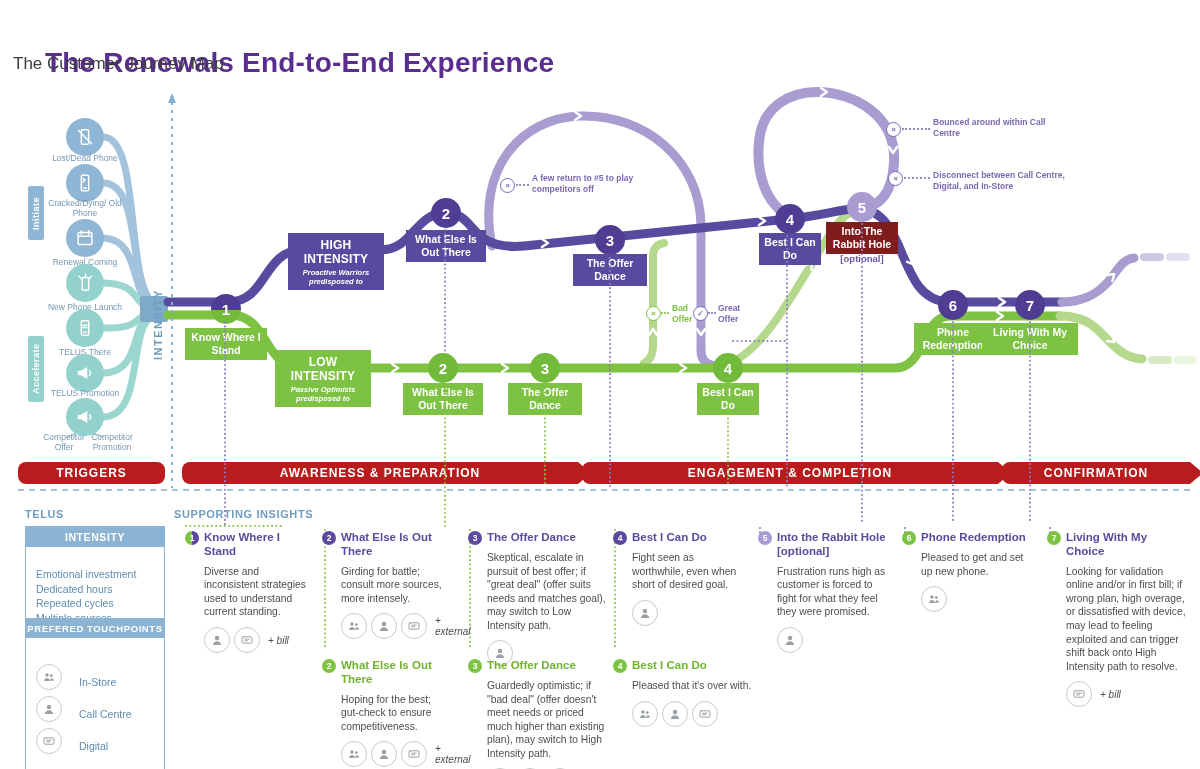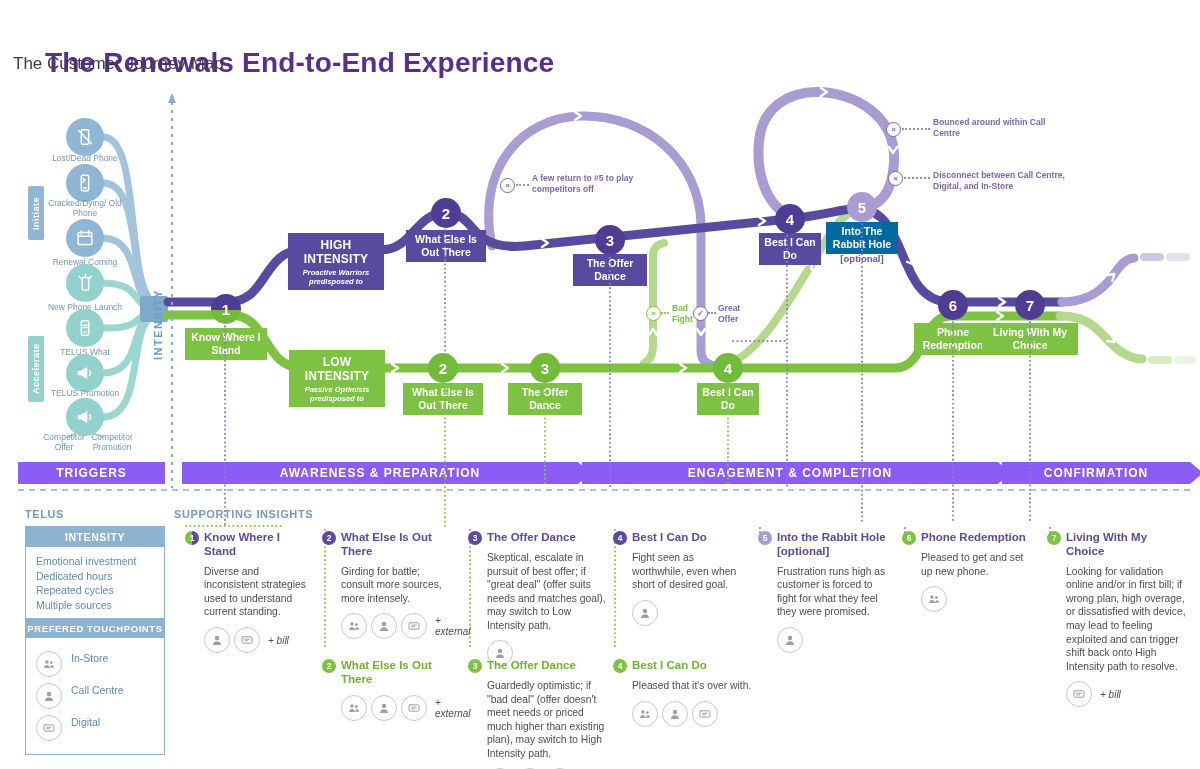--- a/index.html
+++ b/index.html
@@ -20,48 +20,48 @@
   .vgroup.blue{background:#8fb6d4;} .vgroup.teal{background:#93d2cc;}
   .axis-label{color:#6f9dc0;font-size:11px;font-weight:bold;letter-spacing:1.5px;
           writing-mode:vertical-rl;transform:rotate(180deg);}
   
   .ibox{width:92px;text-align:center;color:#fff;padding:5px 2px 4px;}
   .ibox .bt{font-size:12px;font-weight:bold;letter-spacing:.2px;}
   .ibox .bs{font-size:7.5px;font-style:italic;font-weight:bold;line-height:1.2;margin-top:2px;}
   .ibox.hi{background:#584a9e;} .ibox.lo{background:#7dc242;}
   .tag{color:#fff;font-size:10.5px;font-weight:bold;text-align:center;line-height:1.25;
        padding:3px 5px;transform:translateX(-50%);}
-  .tag.hi{background:#584a9e;} .tag.lo{background:#7dc242;} .tag.lp{background:#0369a1;}
+  .tag.hi{background:#584a9e;} .tag.lo{background:#7dc242;} .tag.lp{background:#7f1d1d;}
   .scir{width:30px;height:30px;border-radius:50%;color:#fff;font-size:15px;font-weight:bold;
         display:flex;align-items:center;justify-content:center;transform:translate(-50%,-50%);}
   .scir.hi{background:#4e3d92;} .scir.lo{background:#72ba3a;} .scir.lp{background:#a89cd1;}
   .scir.split{background:linear-gradient(180deg,#4e3d92 52%,#72ba3a 52%);}
   .optional{color:#6a55a8;font-size:9.5px;font-weight:bold;transform:translateX(-50%);}
   .anno{font-size:8.5px;font-weight:bold;line-height:1.3;}
   .anno.pu{color:#7c68b2;} .anno.gr{color:#7cbf42;}
   .xo{width:13px;height:13px;border-radius:50%;display:flex;align-items:center;justify-content:center;
       font-size:8px;font-weight:bold;background:#fff;}
   .xo.pu{border:1.5px solid #7c68b2;color:#7c68b2;} .xo.gr{border:1.5px solid #7cbf42;color:#7cbf42;}
   .leader{border-top:2px dotted #9b8cc4;height:0;}
   .leader.gr{border-top-color:#9ccc65;}
   
-  .pbar{height:22px;background:#8b5cf6;color:#fff;font-size:12px;font-weight:bold;letter-spacing:1px;
-        display:flex;align-items:center;justify-content:center;}
+  .pbar{height:22px;background:#b91c1c;color:#fff;font-size:12px;font-weight:bold;letter-spacing:1px;
+        display:flex;align-items:center;justify-content:center;border-radius:8px;}
   .pbar.arrow{clip-path:polygon(0 0,calc(100% - 13px) 0,100% 50%,calc(100% - 13px) 100%,0 100%);
         padding-right:13px;}
   
   .sechead{font-size:11px;font-weight:bold;letter-spacing:.6px;color:#6f9dc0;}
   .lbox{border:1px solid #8cb3d1;background:#fff;}
   .lbox .lhead{background:#8cb3d1;color:#fff;font-size:10.5px;font-weight:bold;letter-spacing:.6px;
         text-align:center;padding:4px 0;}
-  .lbox .lbody{padding:7px 10px;font-size:10.5px;color:#5f8cb0;line-height:1.4;}
+  .lbox .lbody{padding:20px 10px;font-size:10.5px;color:#5f8cb0;line-height:1.4;}
   .tp{width:24px;height:24px;border-radius:50%;border:1px solid #c6cacc;background:#fff;
       display:inline-flex;align-items:center;justify-content:center;color:#9aa0a3;flex:none;}
   .tp svg{width:14px;height:14px;}
-  .lrow{display:flex;align-items:flex-start;gap:9px;margin:6px 0;}
+  .lrow{display:flex;align-items:flex-end;gap:17px;margin:6px 0;}
   
   .insight{position:absolute;}
   .ins-head{display:flex;align-items:flex-start;gap:5px;}
   .num{width:14px;height:14px;border-radius:50%;color:#fff;font-size:8.5px;font-weight:bold;
        display:flex;align-items:center;justify-content:center;flex:none;margin-top:1px;}
   .num.pu{background:#5b4a9e;} .num.gr{background:#7dc242;} .num.lp{background:#a89cd1;}
   .num.split{background:linear-gradient(90deg,#7dc242 50%,#5b4a9e 50%);}
   .ins-head h3{margin:0;font-size:11.5px;line-height:1.25;}
   .ins-head h3.pu{color:#5b4a9e;} .ins-head h3.gr{color:#6fb42c;}
   .insight p{margin:6px 0 0 19px;font-size:10.3px;color:#4d4d4d;line-height:1.32;}
@@ -175,21 +175,21 @@
       </svg>
   </div>
   <div class="abs tlabel" style="left:35px;top:303px">New Phone Launch</div>
 
   <div class="abs tcir teal" style="left:66px;top:309px">
     <svg width="22" height="22" viewBox="0 0 24 24">
         <rect class="tw" x="8" y="4" width="8" height="16" rx="1.5"></rect>
         <path class="tw" d="M10,9 h4 M10,11.5 h4 M10.5,16.5 h3"></path>
       </svg>
   </div>
-  <div class="abs tlabel" style="left:35px;top:348px">TELUS What</div>
+  <div class="abs tlabel" style="left:35px;top:348px">TELUS There</div>
 
   <div class="abs tcir teal" style="left:66px;top:354px">
     <svg width="22" height="22" viewBox="0 0 24 24">
         <path class="twf" d="M14.5,5.5 v13 l-7,-4 H5.5 a1.5,1.5 0 0 1 -1.5,-1.5 v-2 a1.5,1.5 0 0 1 1.5,-1.5 h2 z"></path>
         <path class="tw" d="M17,9.5 a3.5,3.5 0 0 1 0,5"></path>
       </svg>
   </div>
   <div class="abs tlabel" style="left:35px;top:389px">TELUS Promotion</div>
 
   <div class="abs tcir teal" style="left:66px;top:398px">
@@ -200,21 +200,21 @@
   </div>
   <div class="abs tlabel" style="left:36px;top:433px;width:56px">Competitor Offer</div>
   <div class="abs tlabel" style="left:80px;top:433px;width:64px">Competitor Promotion</div>
 
   <div class="abs axis-label" style="left:152px;top:268px;height:92px">INTENSITY</div>
 
   <div class="abs ibox hi" style="left:288px;top:233px">
     <div class="bt">HIGH INTENSITY</div>
     <div class="bs">Proactive Warriors predisposed to</div>
   </div>
-  <div class="abs ibox lo" style="left:289px;top:350px">
+  <div class="abs ibox lo" style="left:275px;top:350px">
     <div class="bt">LOW INTENSITY</div>
     <div class="bs">Passive Optimists predisposed to</div>
   </div>
 
   <div class="abs scir split" style="left:226px;top:309px">1</div>
   <div class="abs scir hi" style="left:446px;top:213px">2</div>
   <div class="abs scir hi" style="left:610px;top:240px">3</div>
   <div class="abs scir hi" style="left:790px;top:219px">4</div>
   <div class="abs scir lp" style="left:862px;top:207px">5</div>
   <div class="abs scir hi" style="left:953px;top:305px">6</div>
@@ -234,21 +234,21 @@
   <div class="abs tag lo" style="left:443px;top:383px;width:70px">What Else Is Out There</div>
   <div class="abs tag lo" style="left:545px;top:383px;width:64px">The Offer Dance</div>
   <div class="abs tag lo" style="left:728px;top:383px;width:52px">Best I Can Do</div>
 
   <span class="abs xo pu" style="left:500px;top:178px">×</span>
   <span class="abs leader" style="left:516px;top:184px;width:13px"></span>
   <div class="abs anno pu" style="left:532px;top:173px;width:122px">A few return to #5 to play competitors off</div>
 
   <span class="abs xo gr" style="left:646px;top:306px">×</span>
   <span class="abs leader gr" style="left:661px;top:312px;width:8px"></span>
-  <div class="abs anno gr" style="left:672px;top:303px;width:32px">Bad Fight</div>
+  <div class="abs anno gr" style="left:672px;top:303px;width:32px">Bad Offer</div>
 
   <span class="abs xo pu" style="left:693px;top:306px">✓</span>
   <span class="abs leader" style="left:708px;top:312px;width:8px"></span>
   <div class="abs anno pu" style="left:718px;top:303px;width:38px">Great Offer</div>
 
   <span class="abs xo pu" style="left:886px;top:122px">×</span>
   <span class="abs leader" style="left:902px;top:128px;width:28px"></span>
   <div class="abs anno pu" style="left:933px;top:117px;width:120px">Bounced around within Call Centre</div>
 
   <span class="abs xo pu" style="left:888px;top:171px">×</span>
@@ -474,20 +474,21 @@
         </span>
       <em>+ bill</em>
     </div>
   </div>
 
   <div class="insight" style="left:322px;top:658px;width:128px">
     <div class="ins-head">
         <span class="num gr">2</span>
         <h3 class="gr">What Else Is Out There</h3>
       </div>
+    <p>Hoping for the best; gut-check to ensure competitiveness.</p>
     <div class="tps">
       <span class="tp">
           <svg viewBox="0 0 24 24">
             <circle class="glf" cx="8.5" cy="8.5" r="3"></circle>
             <circle class="glf" cx="16" cy="9.5" r="2.4"></circle>
             <path class="glf" d="M3.5,19 c0.4,-3.6 2.6,-5.2 5,-5.2 s4.6,1.6 5,5.2 z"></path>
             <path class="glf" d="M13.8,18.5 c0.3,-2.8 1.4,-4.2 3.4,-4.2 c1.6,0 2.9,1.2 3.3,4.2 z"></path>
           </svg>
         </span>
       <span class="tp">

